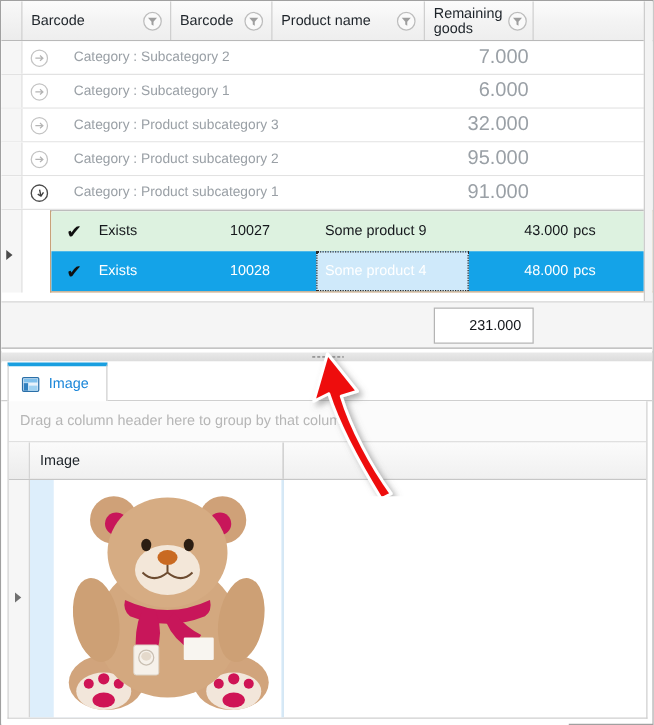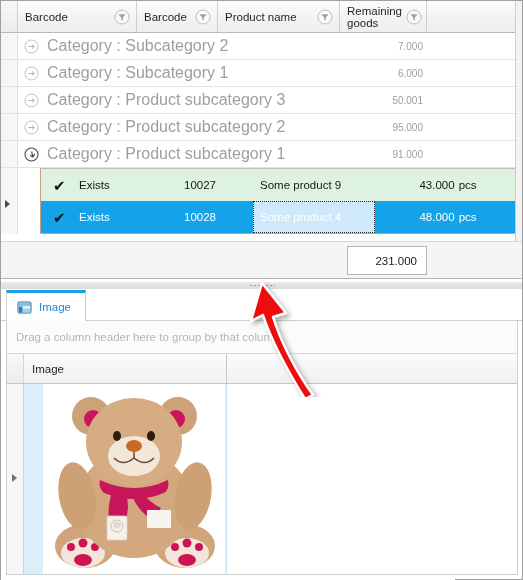--- a/index.html
+++ b/index.html
@@ -37,23 +37,23 @@
   .c-units{width:95px;flex:0 0 95px;border-right:none;}
 
   
   .grow{display:flex;height:27px;box-sizing:border-box;
         border-bottom:1px solid #e2e2e2;background:#fff;}
   .grow .ind{width:16px;flex:0 0 16px;border-right:1px solid #e2e2e2;
              background:#f6f6f6;}
   .gbody{flex:1;display:flex;align-items:center;padding-left:6px;box-sizing:border-box;
          position:relative;}
   .gicon{width:15px;height:15px;flex:0 0 15px;margin-right:8px;}
-  .glabel{color:#9aa0a6;font-size:16px;}
+  .glabel{color:#9aa0a6;font-size:11px;margin-left:12px;}
   .gval{position:absolute;left:330px;width:75px;text-align:right;
-        color:#9aa0a6;font-size:10px;}
+        color:#9aa0a6;font-size:16px;}
   .grow.expanded .glabel,.grow.expanded .gval{color:#9aa0a6;}
 
   
   .detail-wrap{display:flex;background:#fff;}
   .detail-wrap .ind{width:16px;flex:0 0 16px;border-right:1px solid #e2e2e2;
                     background:#f6f6f6;position:relative;}
   .ind-marker{position:absolute;left:4px;top:32px;width:0;height:0;
               border-left:5px solid #4a4a4a;border-top:4px solid transparent;
               border-bottom:4px solid transparent;}
   .detail-pad{width:22px;flex:0 0 22px;background:#fff;}
@@ -228,21 +228,21 @@
     <div class="grow">
       <div class="ind"></div>
       <div class="gbody">
         <span class="gicon">
           <svg width="15" height="15" viewBox="0 0 15 15">
               <circle cx="7.5" cy="7.5" r="6.5" fill="none" stroke="#c3c3c3" stroke-width="1"></circle>
               <path d="M4.3 7.5h6M8 5.4l2.3 2.1L8 9.6" fill="none" stroke="#b4b4b4" stroke-width="1"></path>
             </svg>
         </span>
         <span class="glabel">Category : Product subcategory 3</span>
-        <span class="gval">50.001</span>
+        <span class="gval">32.000</span>
       </div>
     </div>
 
     <div class="grow">
       <div class="ind"></div>
       <div class="gbody">
         <span class="gicon">
           <svg width="15" height="15" viewBox="0 0 15 15">
               <circle cx="7.5" cy="7.5" r="6.5" fill="none" stroke="#c3c3c3" stroke-width="1"></circle>
               <path d="M4.3 7.5h6M8 5.4l2.3 2.1L8 9.6" fill="none" stroke="#b4b4b4" stroke-width="1"></path>

